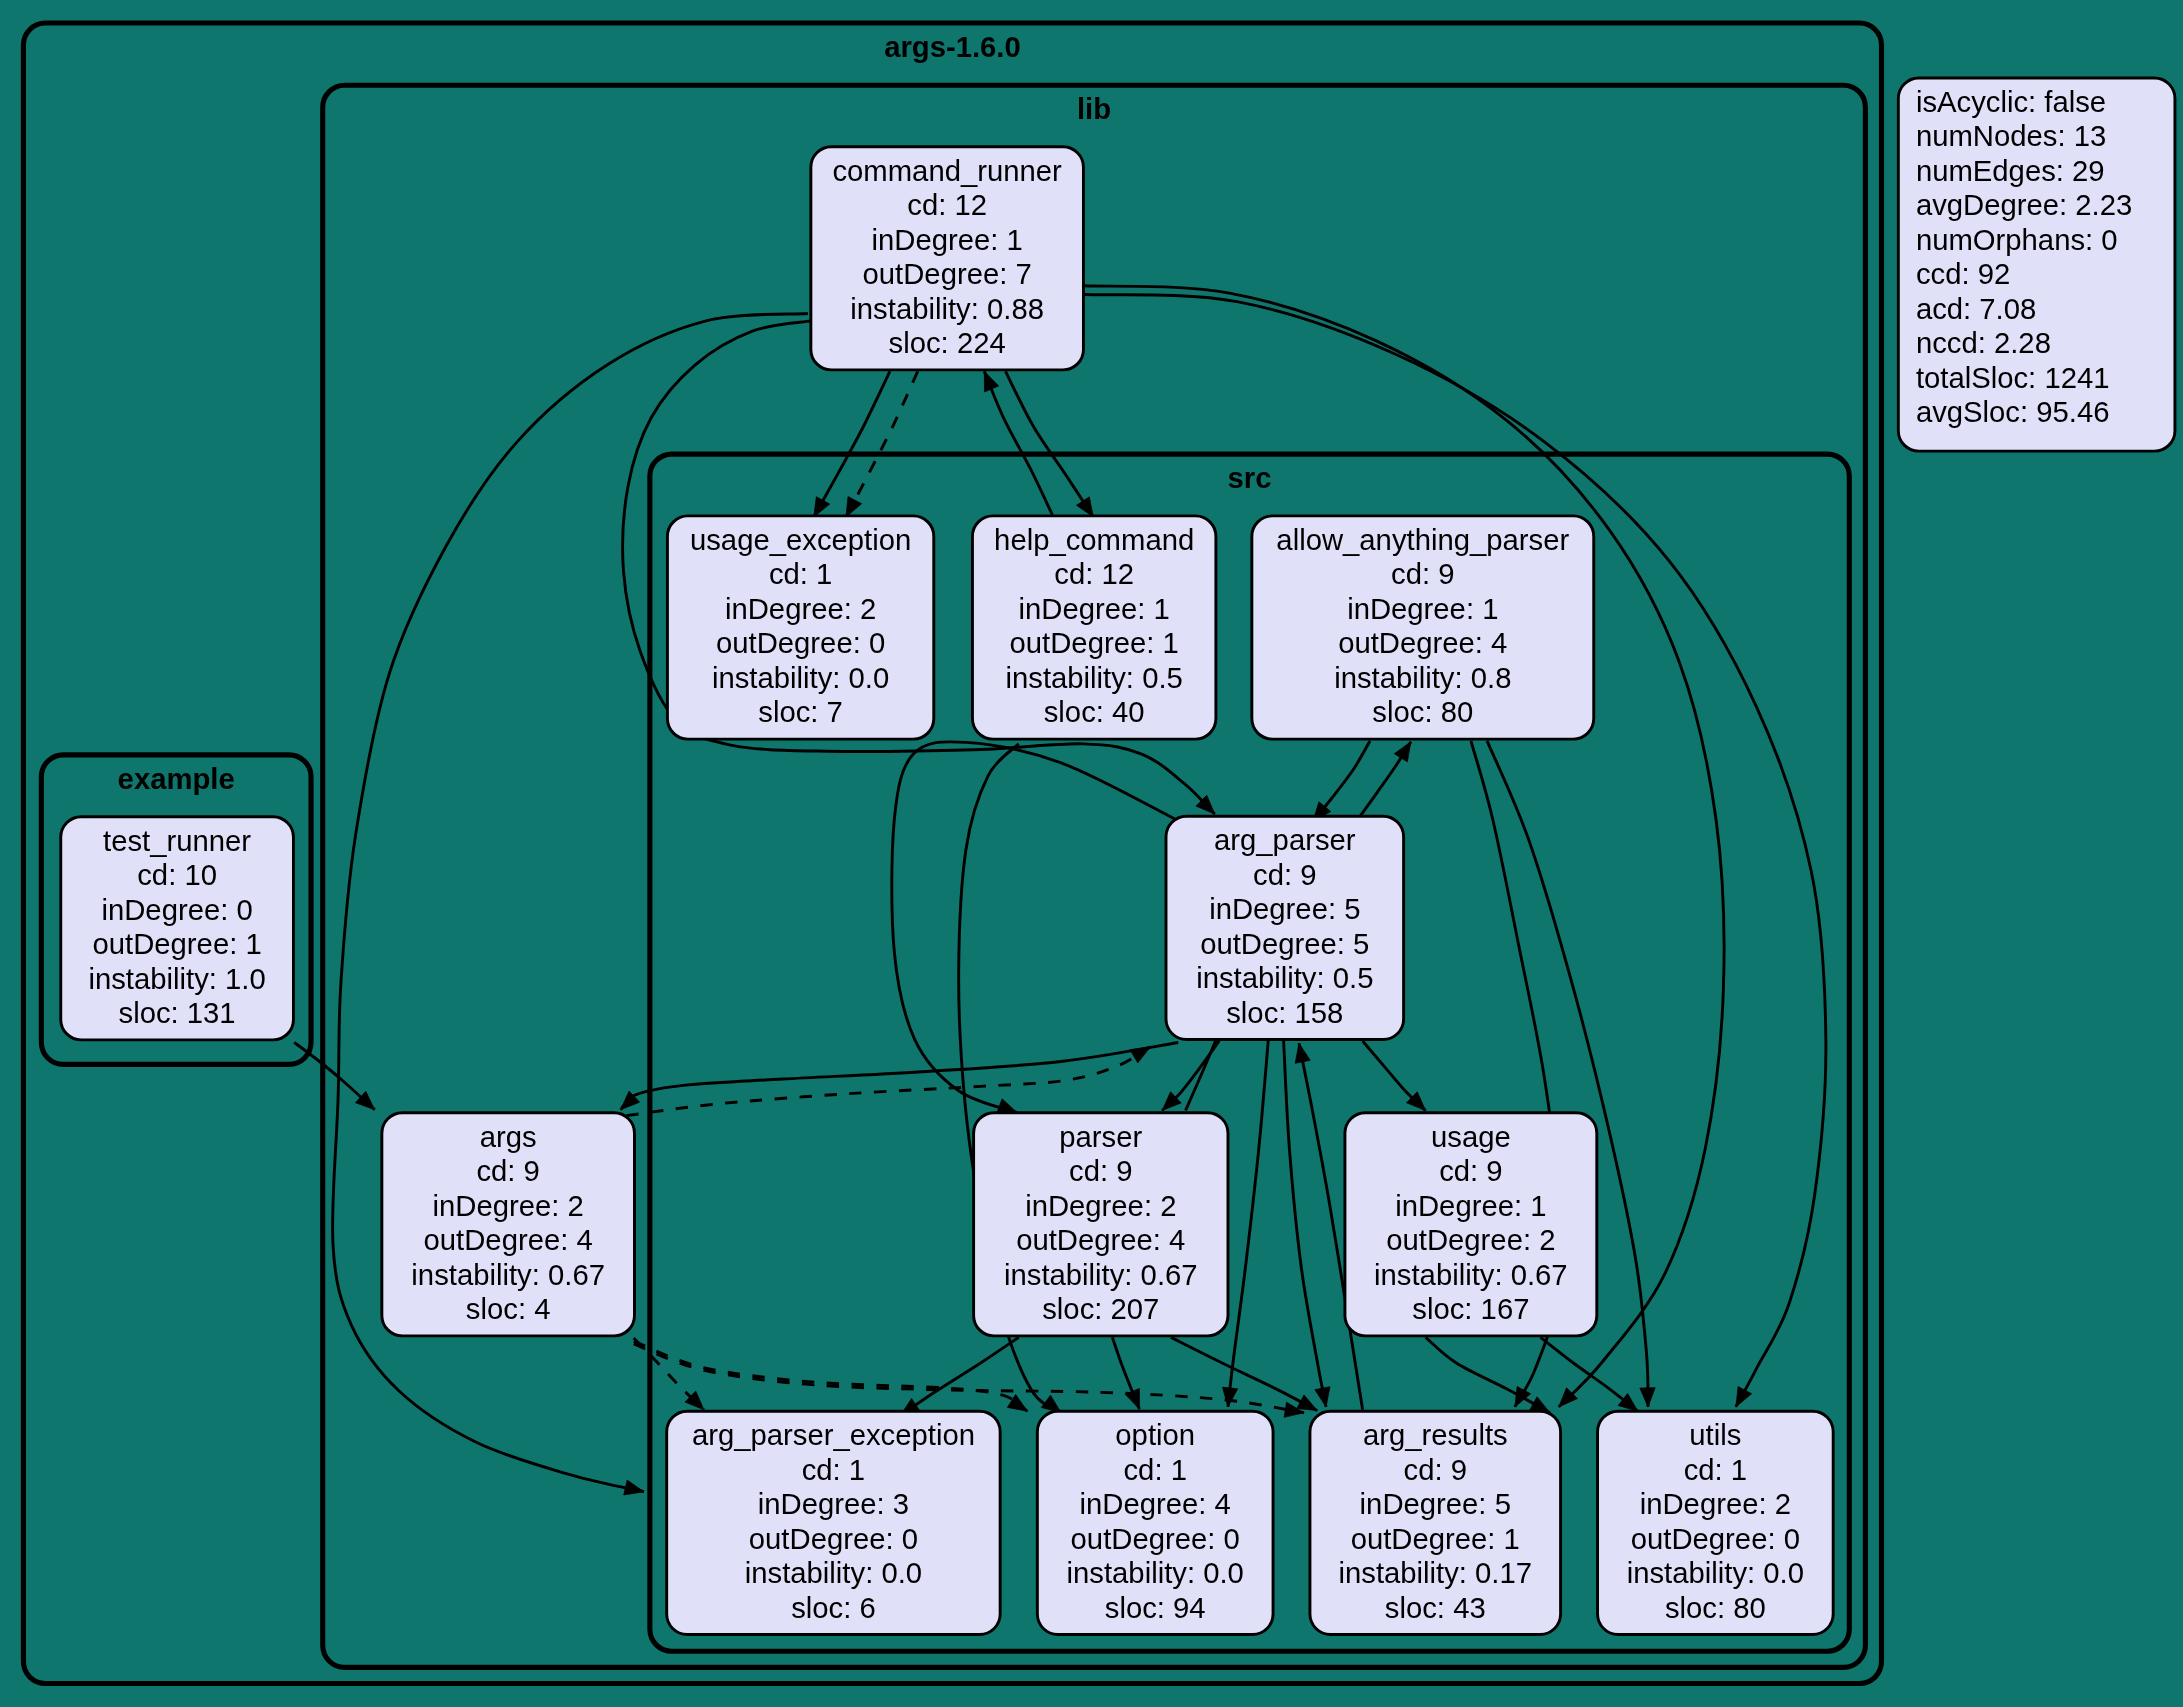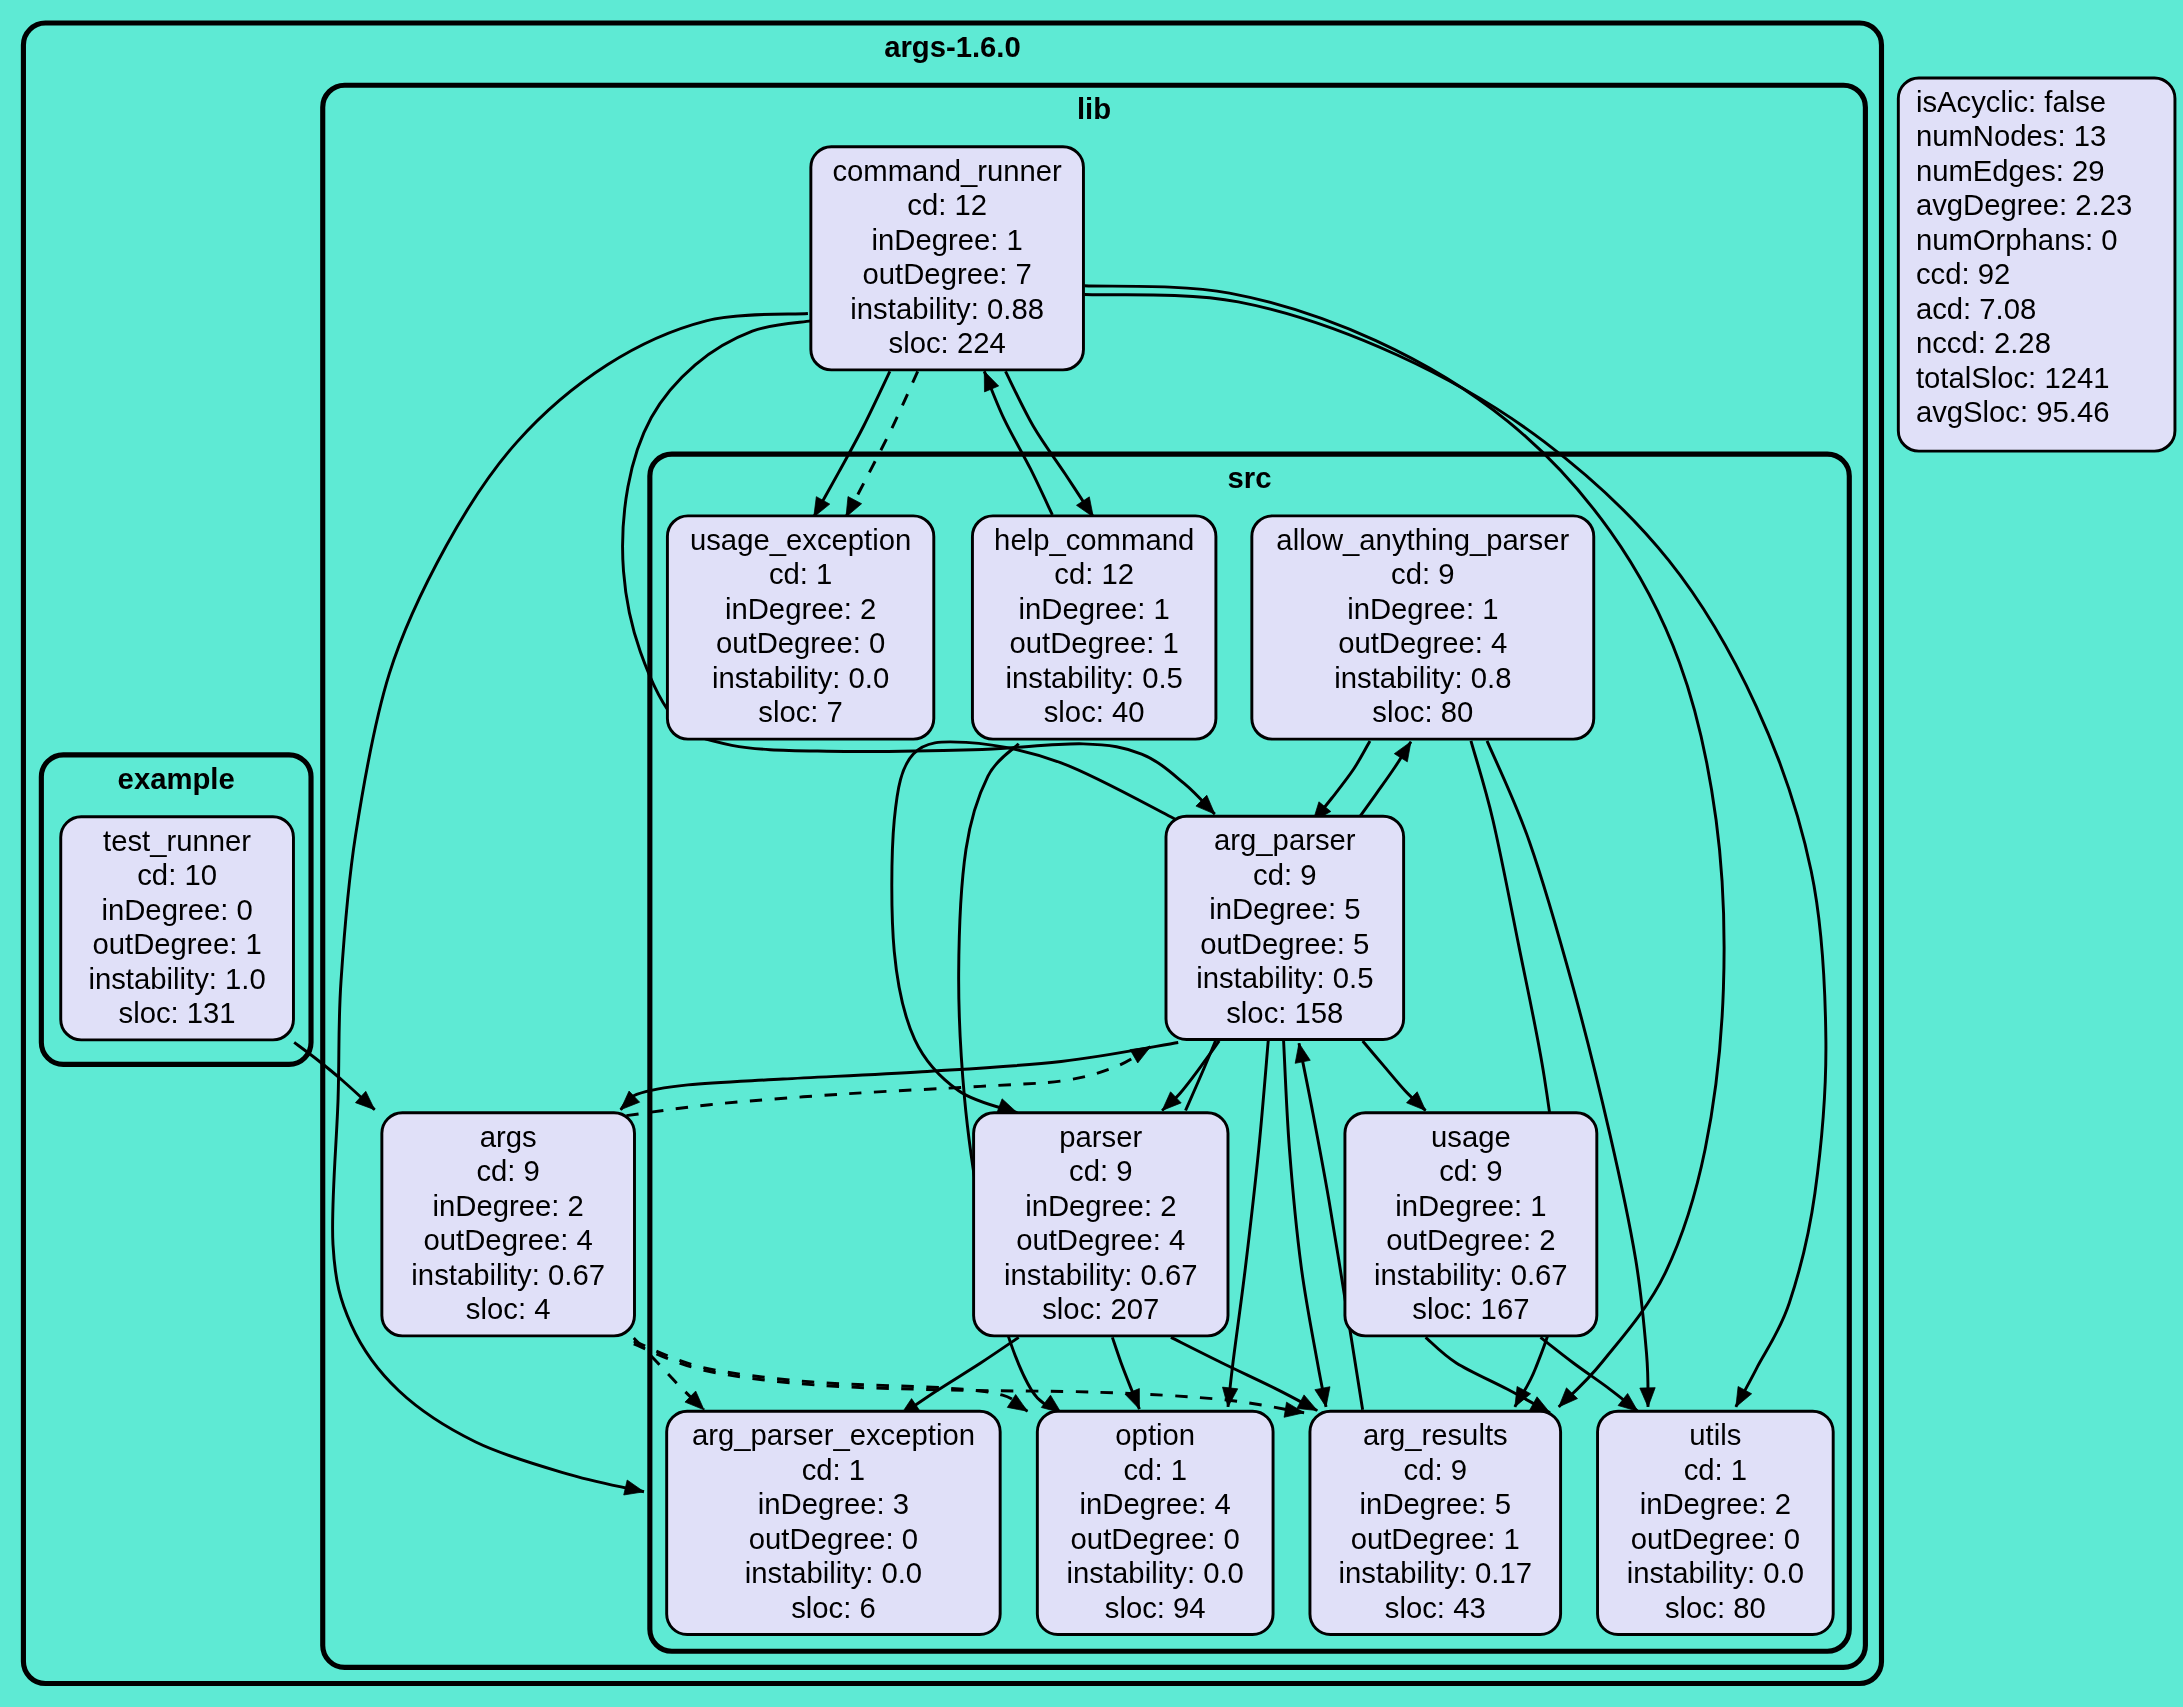--- a/index.html
+++ b/index.html
@@ -1,19 +1,19 @@
 <!DOCTYPE html>
 <html style="font-size:11.7px"><head>
 <meta charset="utf-8">
 <title>args-1.6.0 dependency graph</title>
 <style>
   html,body{margin:0;padding:0;background:#ffffff;}
   body{width:2183px;height:1708px;overflow:hidden;
        font-family:"Liberation Sans",sans-serif;}
-  #stage{position:relative;width:2183px;height:1708px;background:#5eead4;}
+  #stage{position:relative;width:2183px;height:1708px;background:#0f766e;}
   svg{display:block;}
   .cluster-rect{fill:none;stroke:#000000;stroke-width:7;}
   .node-rect{fill:#e0e0f8;stroke:#000000;stroke-width:4;}
   .node-text{font-family:"Liberation Sans",sans-serif;font-size:40px;fill:#000000;
              text-anchor:middle;}
   .cluster-label{font-family:"Liberation Sans",sans-serif;font-size:40px;font-weight:bold;
                  fill:#000000;text-anchor:middle;}
   .stats-text{font-family:"Liberation Sans",sans-serif;font-size:40px;fill:#000000;
               text-anchor:start;}
   .edge-path{fill:none;stroke:#000000;stroke-width:4;}

